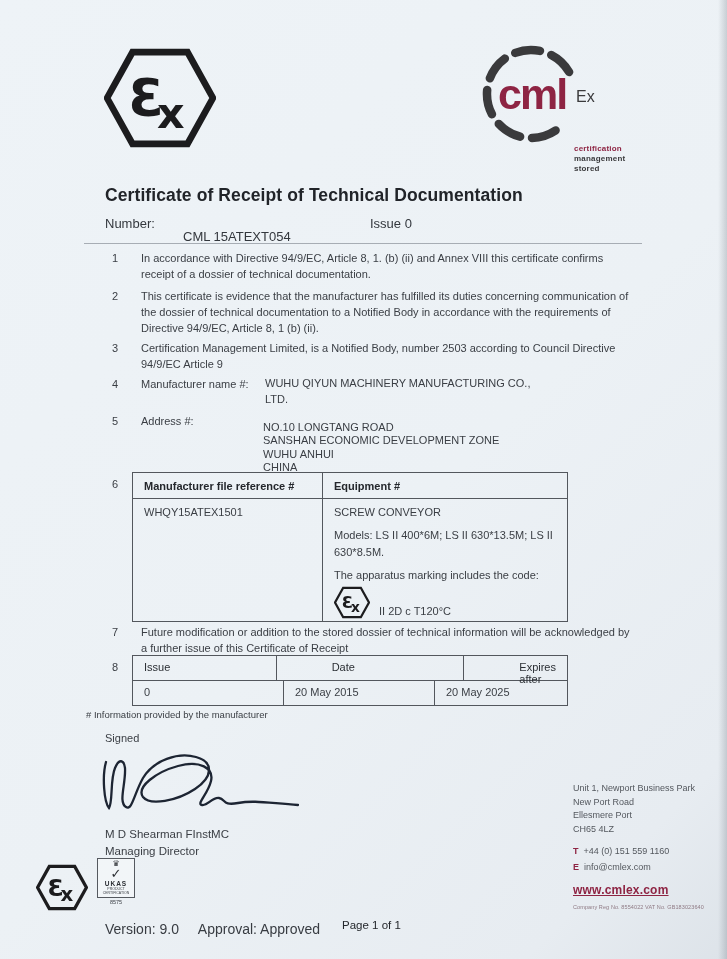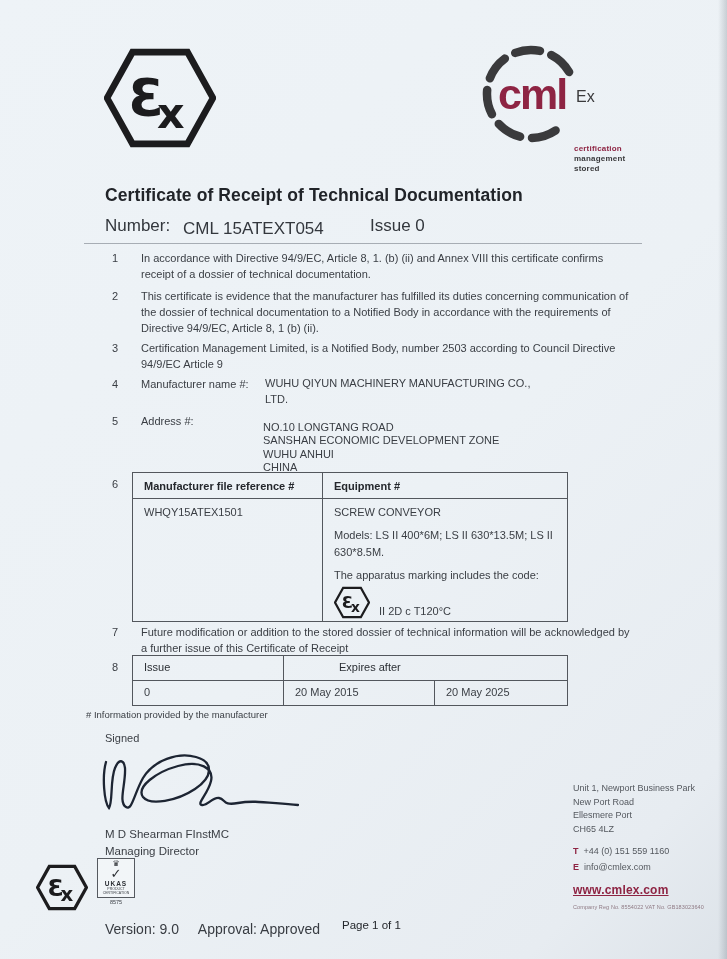--- a/index.html
+++ b/index.html
@@ -18,22 +18,22 @@
   .ex-svg polygon { fill:none; stroke:#1c1c1e; }
   .ex-svg text { fill:#1c1c1e; font-family:"DejaVu Sans",sans-serif; font-weight:bold; }
   .cml-logo { position:absolute; left:482px; top:40px; width:180px; height:118px; }
   .cml-svg { position:absolute; left:0; top:0; }
   .cml-sub { position:absolute; left:92px; top:68px; font-size:8px; line-height:10px; font-weight:bold; letter-spacing:.2px;margin-top:36px; }
   .cml-sub .l1 { color:#8e2443; }
   .cml-sub .l2, .cml-sub .l3 { color:#3a3a3c; }
 
   
   .title { position:absolute; left:105px; top:185px; font-size:17.5px; font-weight:bold; color:#212429; letter-spacing:.1px; }
-  .numrow { position:absolute; left:105px; top:216px; font-size:17px; color:#33373d; width:480px; }
-  .numrow .nval { position:absolute; left:78px; top:3px; }
+  .numrow { position:absolute; left:105px; top:216px; font-size:13px; color:#33373d; width:480px; }
+  .numrow .nval { position:absolute; left:78px; top:13px; }
   .numrow .niss { position:absolute; left:265px; top:0; }
   .rule { position:absolute; left:84px; top:243px; width:558px; border-top:1px solid #a7adb4; }
 
   
   .clause { position:absolute; left:112px; width:530px; font-size:11px; line-height:16px; }
   .cnum { position:absolute; left:0; top:0; }
   .ctext { margin-left:29px; width:489px; }
   .c1 { top:250px; } .c2 { top:288px; } .c3 { top:340px; }
   .c7 { top:624px; }
 
@@ -185,20 +185,21 @@
 
   <div class="clause c7">
     <span class="cnum">7</span>
     <div class="ctext">Future modification or addition to the stored dossier of technical information will be acknowledged by a further issue of this Certificate of Receipt</div>
   </div>
 
   <span class="t8num">8</span>
   <div class="t8">
     <div class="row h">
       <div class="cell k0">Issue</div>
+      <div class="cell k1">Date</div>
       <div class="cell k2">Expires after</div>
     </div>
     <div class="row">
       <div class="cell k0">0</div>
       <div class="cell k1">20 May 2015</div>
       <div class="cell k2">20 May 2025</div>
     </div>
   </div>
 
   <div class="footnote"># Information provided by the manufacturer</div>

